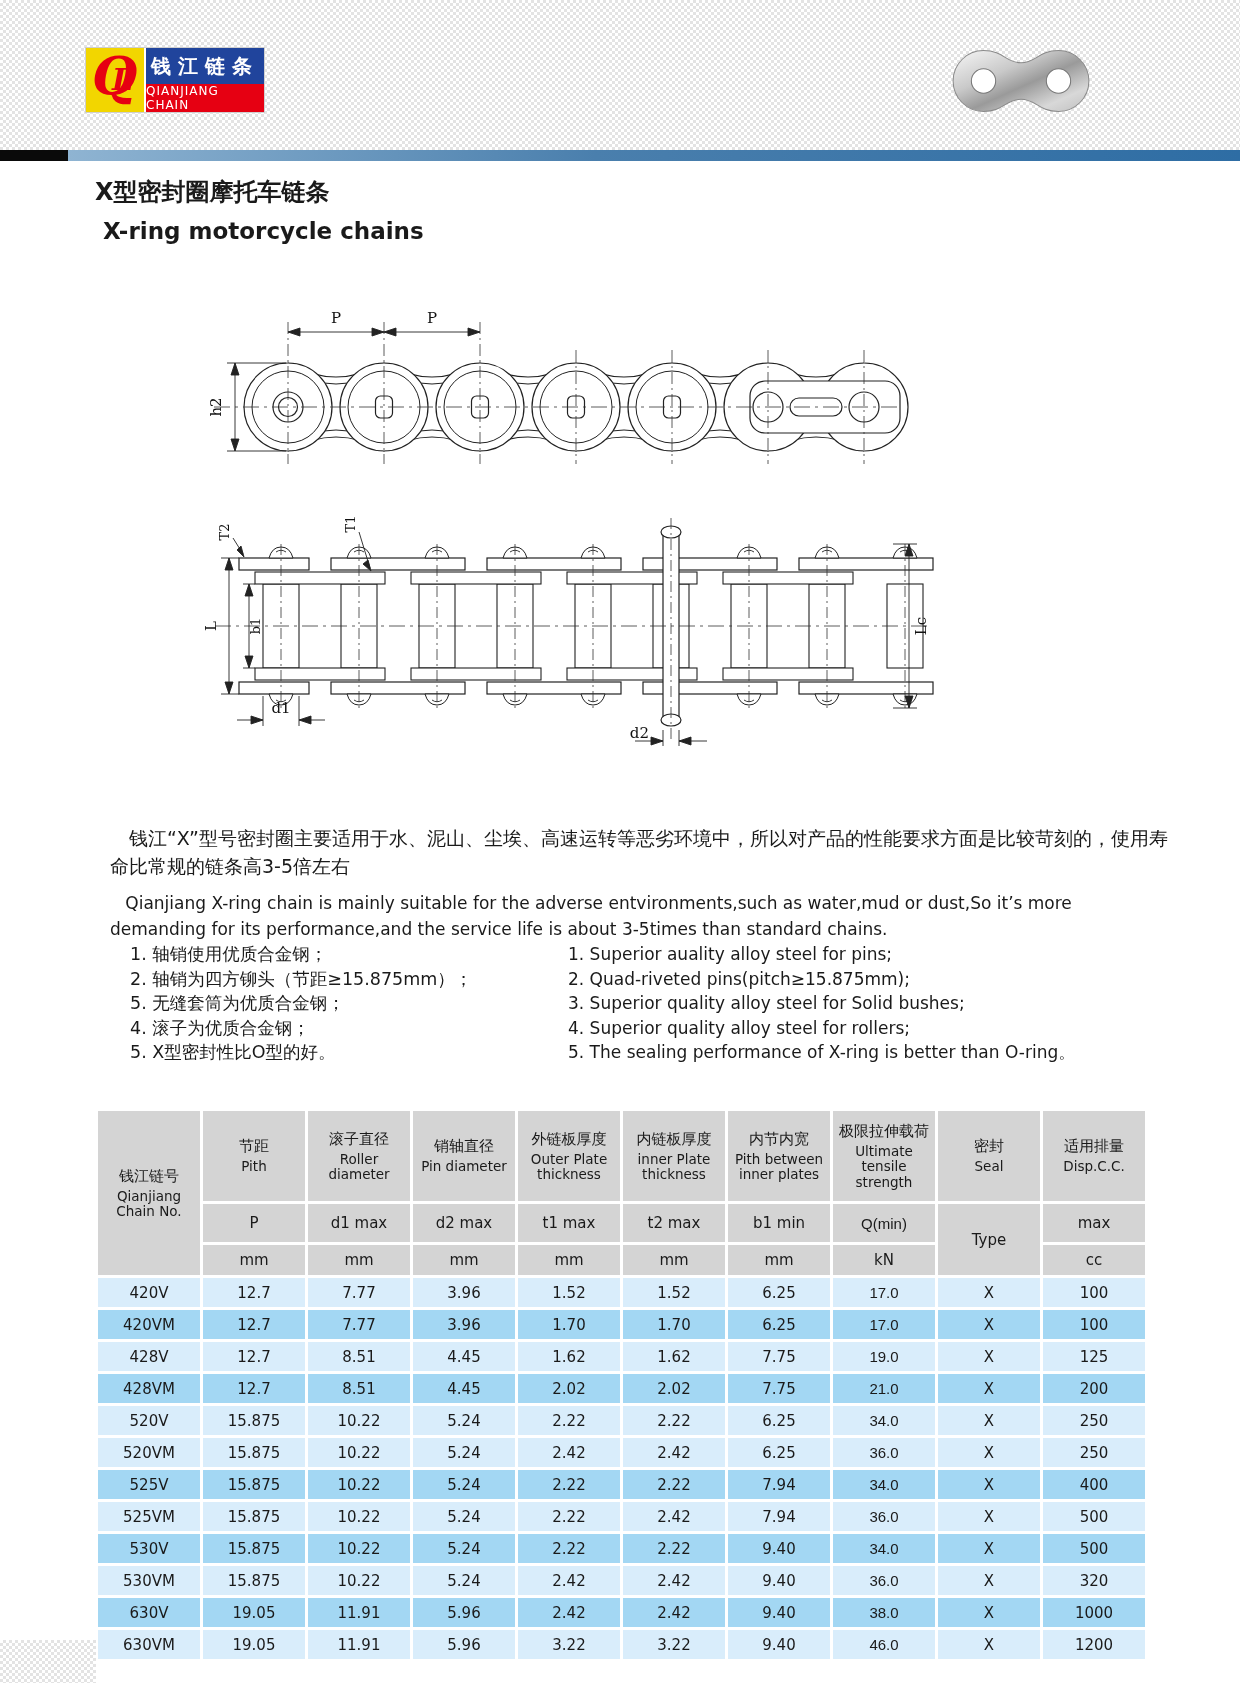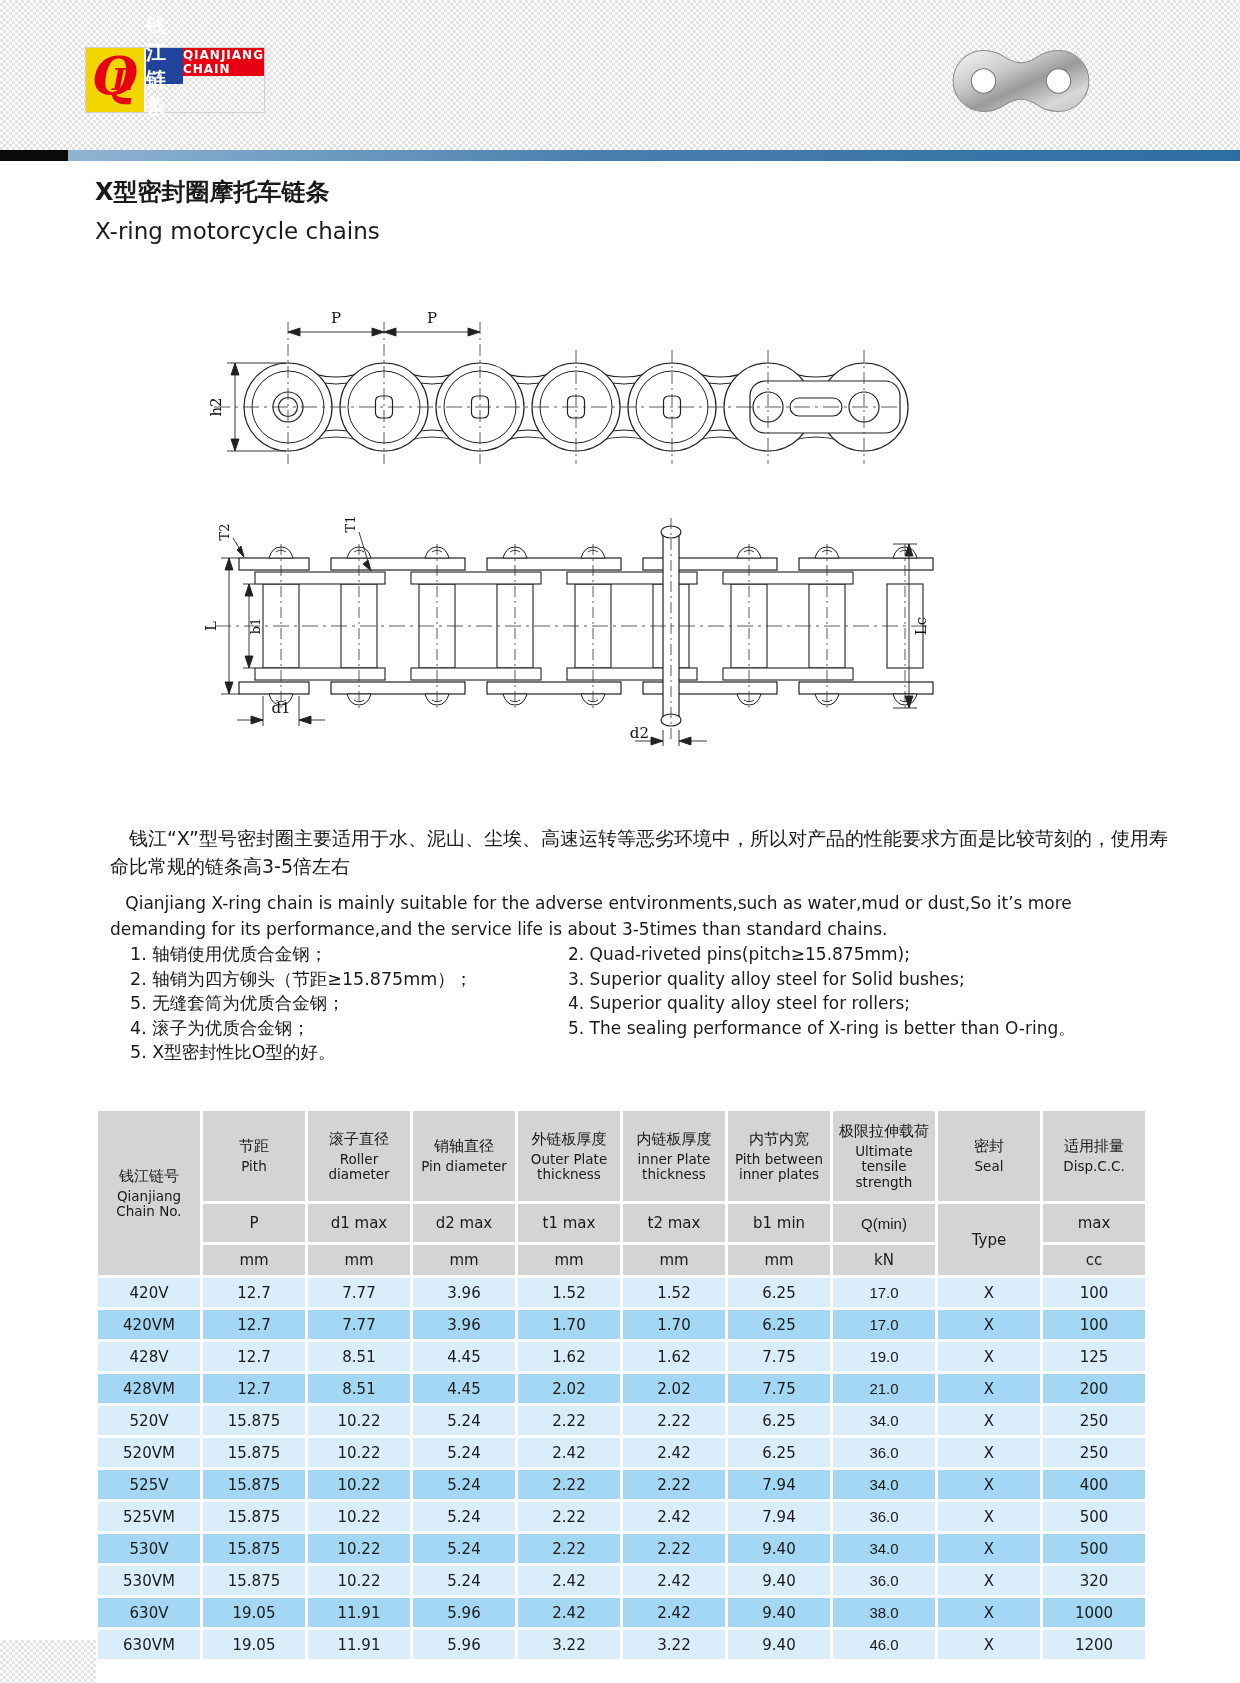--- a/index.html
+++ b/index.html
@@ -19,29 +19,29 @@
   }
   .header-band{position:absolute;left:0;top:0;width:1240px;height:150px;}
   .divider{position:absolute;left:0;top:150px;width:1240px;height:11px;display:flex;}
   .divider-black{width:68px;height:100%;background:#0a0a0a;}
   .divider-blue{flex:1;height:100%;background:linear-gradient(to right,#8fb4d2,#4a7fad 45%,#2e6da4);}
   
   .logo{position:absolute;left:86px;top:48px;width:178px;height:64px;display:flex;box-shadow:0 0 0 1px #cfcfcf;}
   .logo-mark{width:58px;height:64px;background:#f2d600;position:relative;overflow:hidden;border-right:2px solid #fff;}
   .logo-q{position:absolute;left:6px;top:-4px;font-family:"DejaVu Serif","Liberation Serif",serif;font-style:italic;font-weight:bold;font-size:52px;color:#e60012;line-height:64px;}
   .logo-l{position:absolute;left:26px;top:14px;font-family:"DejaVu Serif","Liberation Serif",serif;font-style:italic;font-weight:bold;font-size:30px;color:#e60012;}
-  .logo-text{flex:1;display:flex;}
+  .logo-text{flex:1;display:flex;flex-direction:column;}
   .logo-cn{height:36px;background:#20449c;color:#fff;font-weight:bold;font-size:20px;letter-spacing:7px;display:flex;align-items:center;justify-content:center;}
-  .logo-en{height:28px;background:#e60012;color:#fff;font-weight:bold;font-size:12px;letter-spacing:1px;display:flex;align-items:center;justify-content:center;}
+  .logo-en{height:28px;background:#e60012;color:#fff;font-weight:normal;font-size:12px;letter-spacing:1px;display:flex;align-items:center;justify-content:center;}
   
   .plate-img{position:absolute;left:945px;top:42px;width:152px;height:78px;}
   
   .titles{position:absolute;left:95px;top:176px;}
   .title-cn{font-size:24px;font-weight:bold;margin:0;}
-  .title-en{font-size:23px;font-weight:normal;margin:10px 0 0 0;}
+  .title-en{font-size:23px;font-weight:bold;margin:10px 0 0 8px;}
   
   .diagram1{position:absolute;left:200px;top:292px;width:712px;height:192px;}
   .diagram2{position:absolute;left:203px;top:498px;width:737px;height:252px;}
   svg text.dim{font-family:"DejaVu Serif","Liberation Serif",serif;font-size:15px;fill:#111;}
   svg text.dimsmall{font-family:"DejaVu Serif","Liberation Serif",serif;font-size:13px;fill:#111;}
   
   .intro{position:absolute;left:110px;top:824px;width:1058px;}
   .intro-cn{font-size:19px;line-height:28px;text-indent:1em;margin:0;}
   .intro-en{font-size:17px;line-height:26px;text-indent:0.9em;margin:10px 0 0 0;}
   
@@ -291,20 +291,21 @@
 
   <div class="features">
     <div class="features-cn">
         <div class="feature-item">1. 轴销使用优质合金钢；</div>
         <div class="feature-item">2. 轴销为四方铆头（节距≥15.875mm）；</div>
         <div class="feature-item">5. 无缝套筒为优质合金钢；</div>
         <div class="feature-item">4. 滚子为优质合金钢；</div>
         <div class="feature-item">5. X型密封性比O型的好。</div>
       </div>
     <div class="features-en">
+        <div class="feature-item">1. Superior auality alloy steel for pins;</div>
         <div class="feature-item">2. Quad-riveted pins(pitch≥15.875mm);</div>
         <div class="feature-item">3. Superior quality alloy steel for Solid bushes;</div>
         <div class="feature-item">4. Superior quality alloy steel for rollers;</div>
         <div class="feature-item">5. The sealing performance of X-ring is better than O-ring。</div>
       </div>
   </div>
 
   <table class="spec-table">
     <thead>
         <tr class="hrow1">

